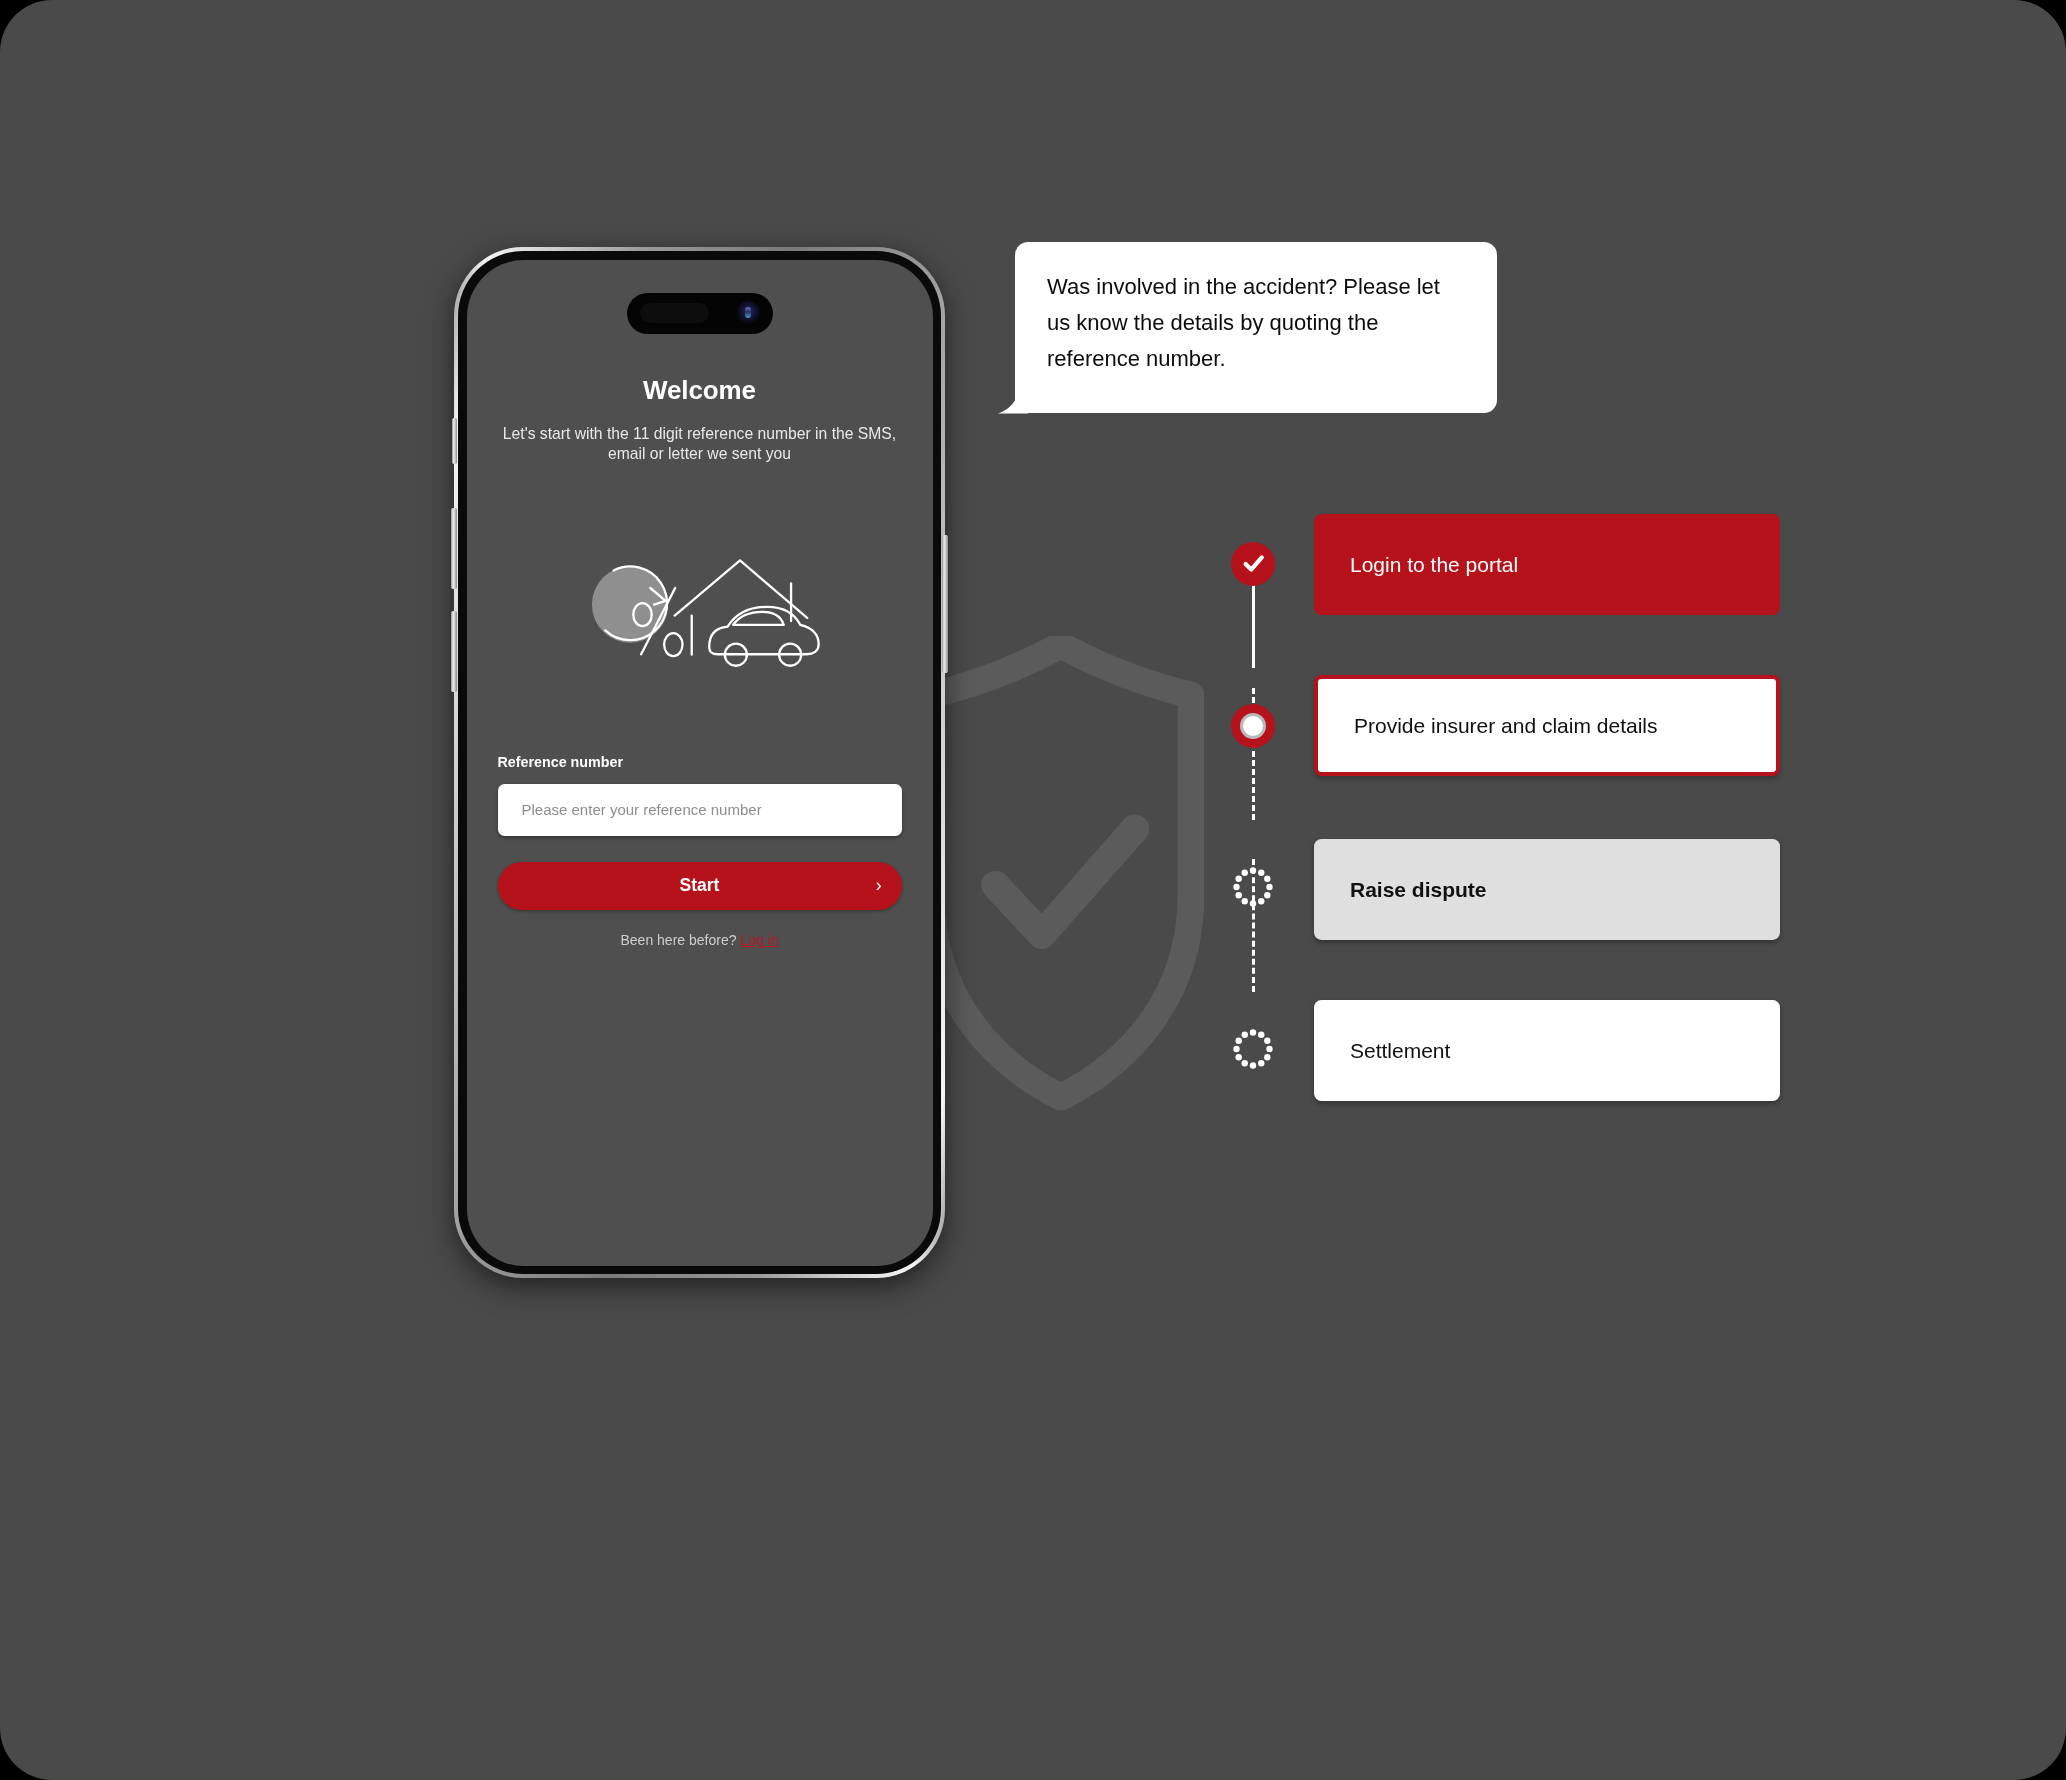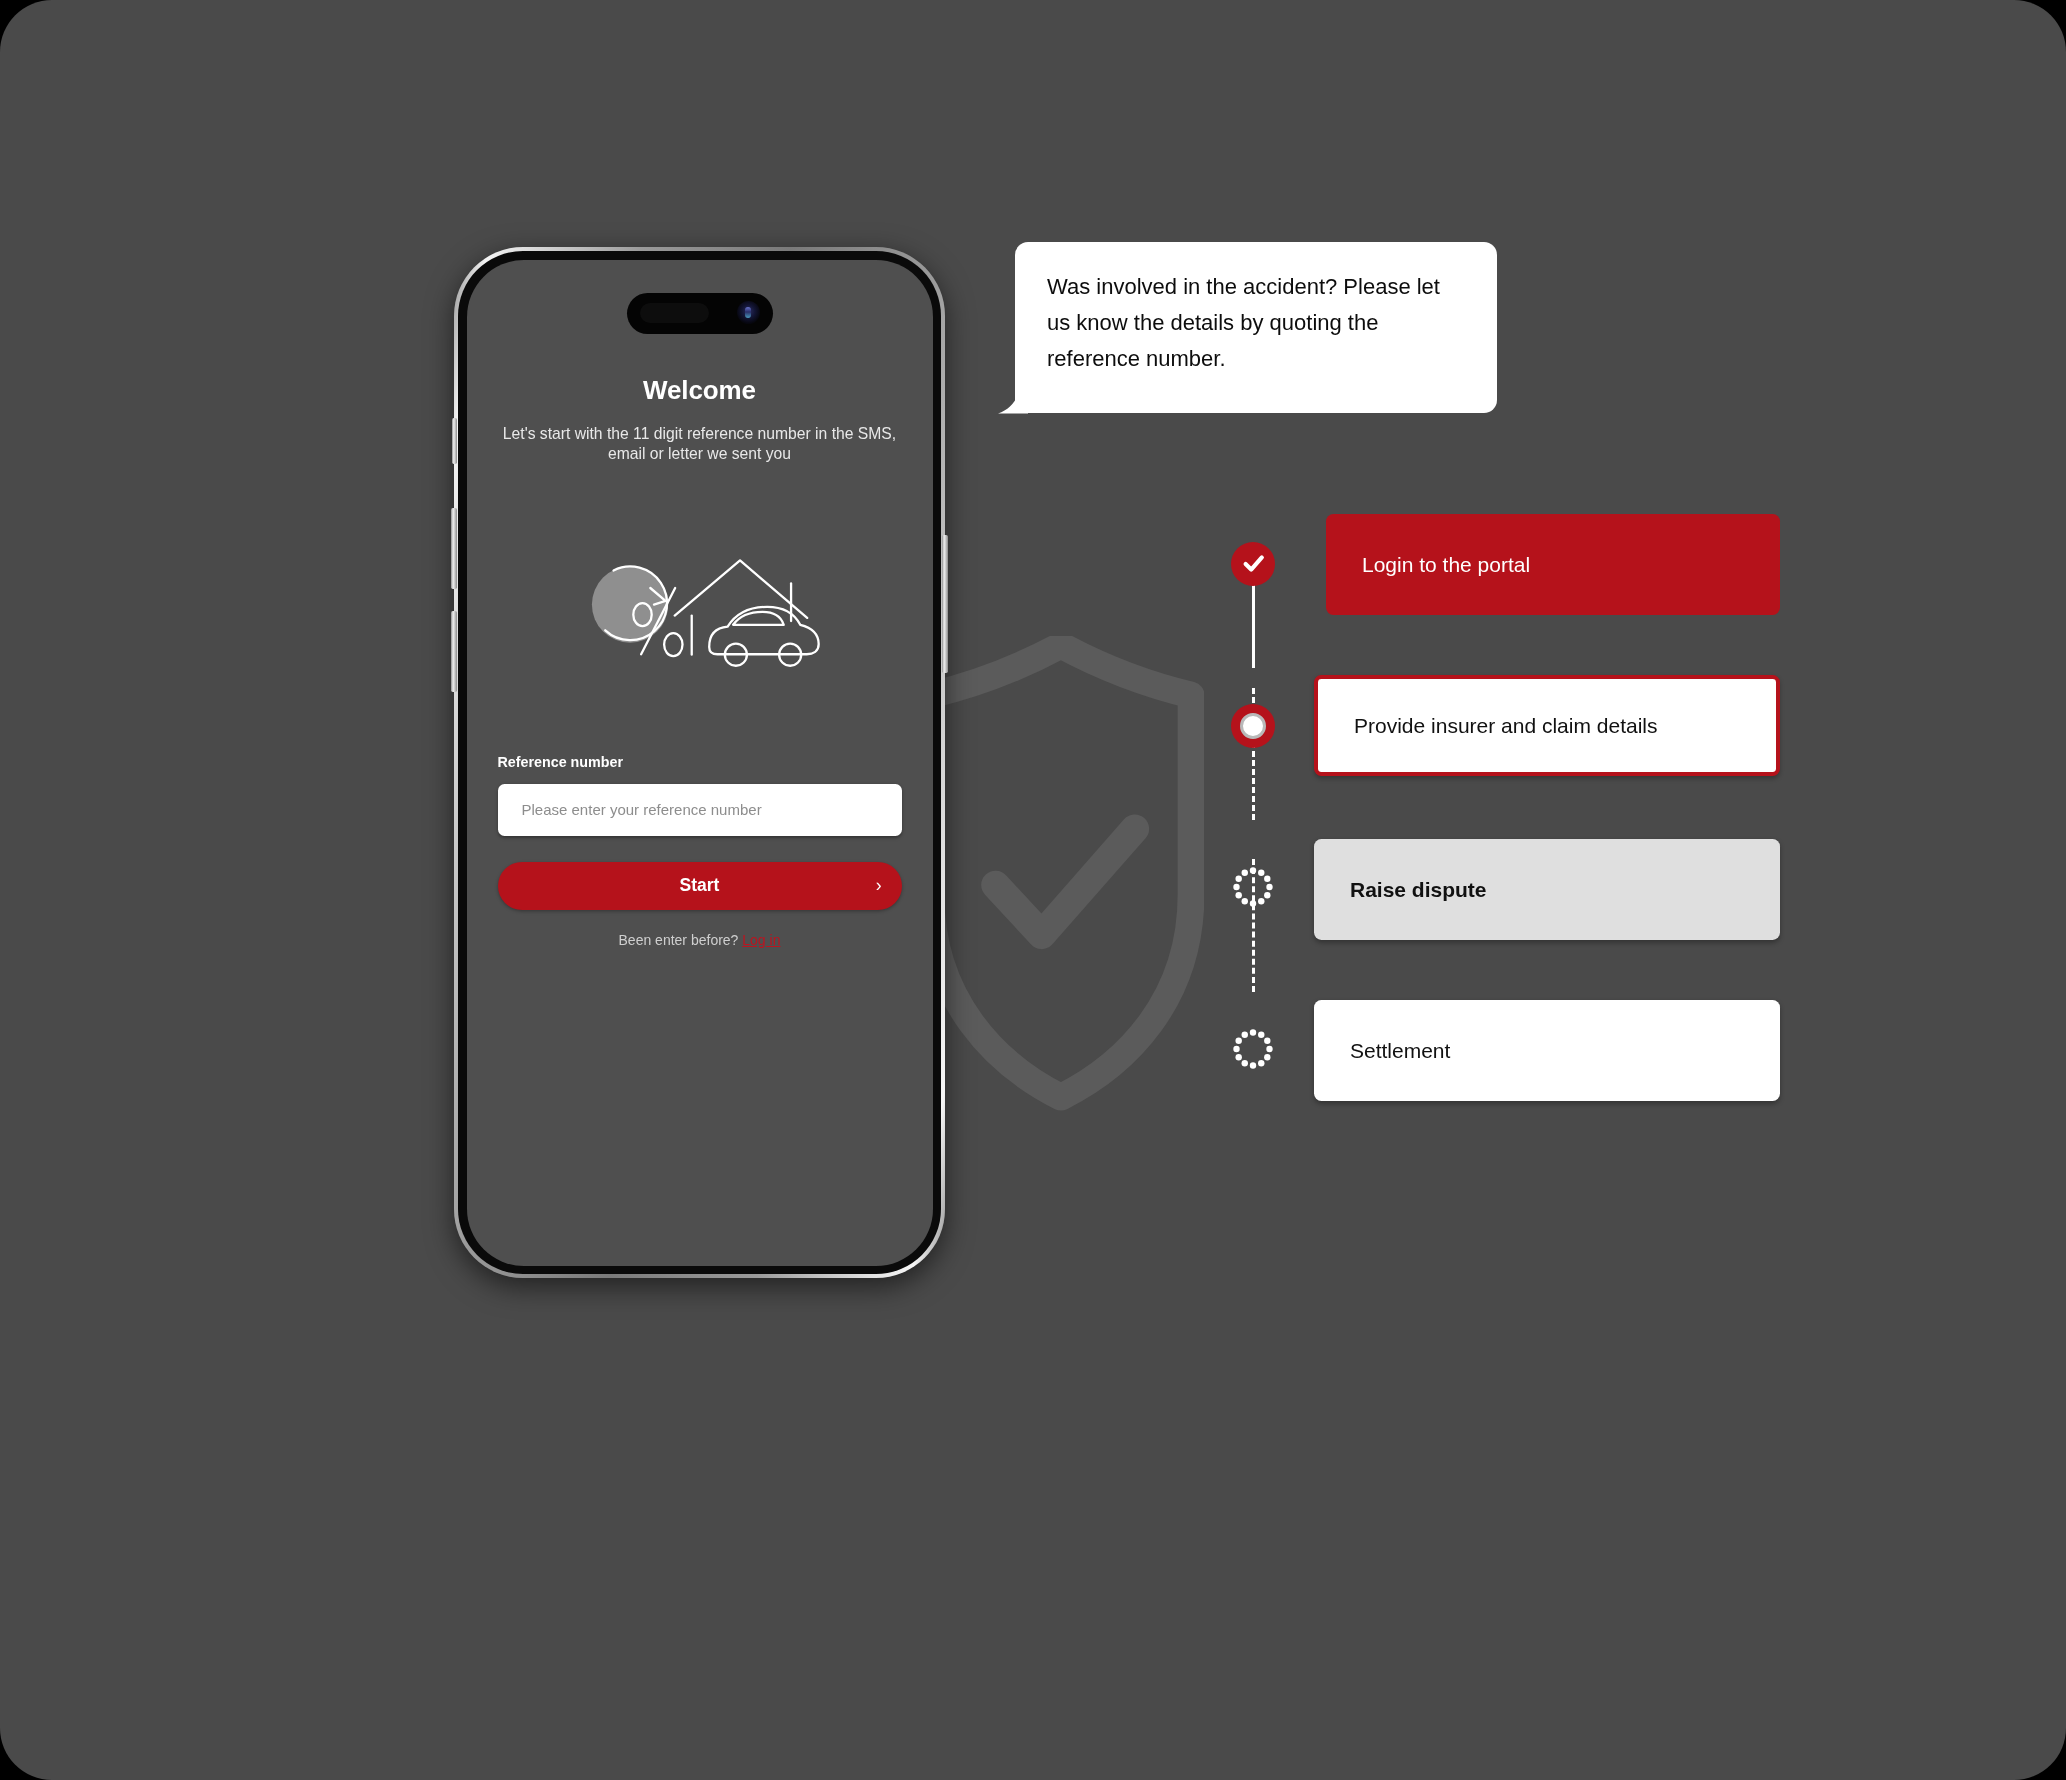--- a/index.html
+++ b/index.html
@@ -309,21 +309,21 @@
     left: 92px;
     right: 0;
     height: 101px;
     border-radius: 7.4px;
     box-sizing: border-box;
     display: flex;
     align-items: center;
     padding-left: 36px;
     font-size: 21px;
   }
-  .box-1 { top: -12px; background: #b5121b; color: #fff; margin-left: 12px; }
+  .box-1 { top: -12px; background: #b5121b; color: #fff; }
   .box-2 {
     top: 149px; background: #ffffff; color: #111;
     border: 4.2px solid #b5121b;
     box-shadow: 0 2.3px 4.6px rgba(0,0,0,.25);
   }
   .box-3 {
     top: 313px; background: #dfdfdf; color: #111;
     box-shadow: 0 2.8px 5.5px rgba(0,0,0,.3);
     font-weight: bold;
   }
@@ -386,21 +386,21 @@
         <div class="field-label">Reference number</div>
 
         <input class="ref-input" type="text" placeholder="Please enter your reference number" style="">
 
         <button class="start-btn">
           <span>Start</span>
           <span class="chev">›</span>
         </button>
 
         <div class="been-here">
-          <span>Been enter before? </span><a href="#">Log in</a>
+          <span>Been here before? </span><a href="#">Log in</a>
         </div>
 
       </div>
     </div>
   </div>
 
   <div id="speech-bubble">
     <div class="bubble-body">Was involved in the accident? Please let us know the details by quoting the reference number.</div>
     <svg class="bubble-tail" viewBox="0 0 66 62">
       <path d="M66 0 L 66 62 L 0 62 C 26 52, 42 36, 50 0 Z" fill="#ffffff"></path>

